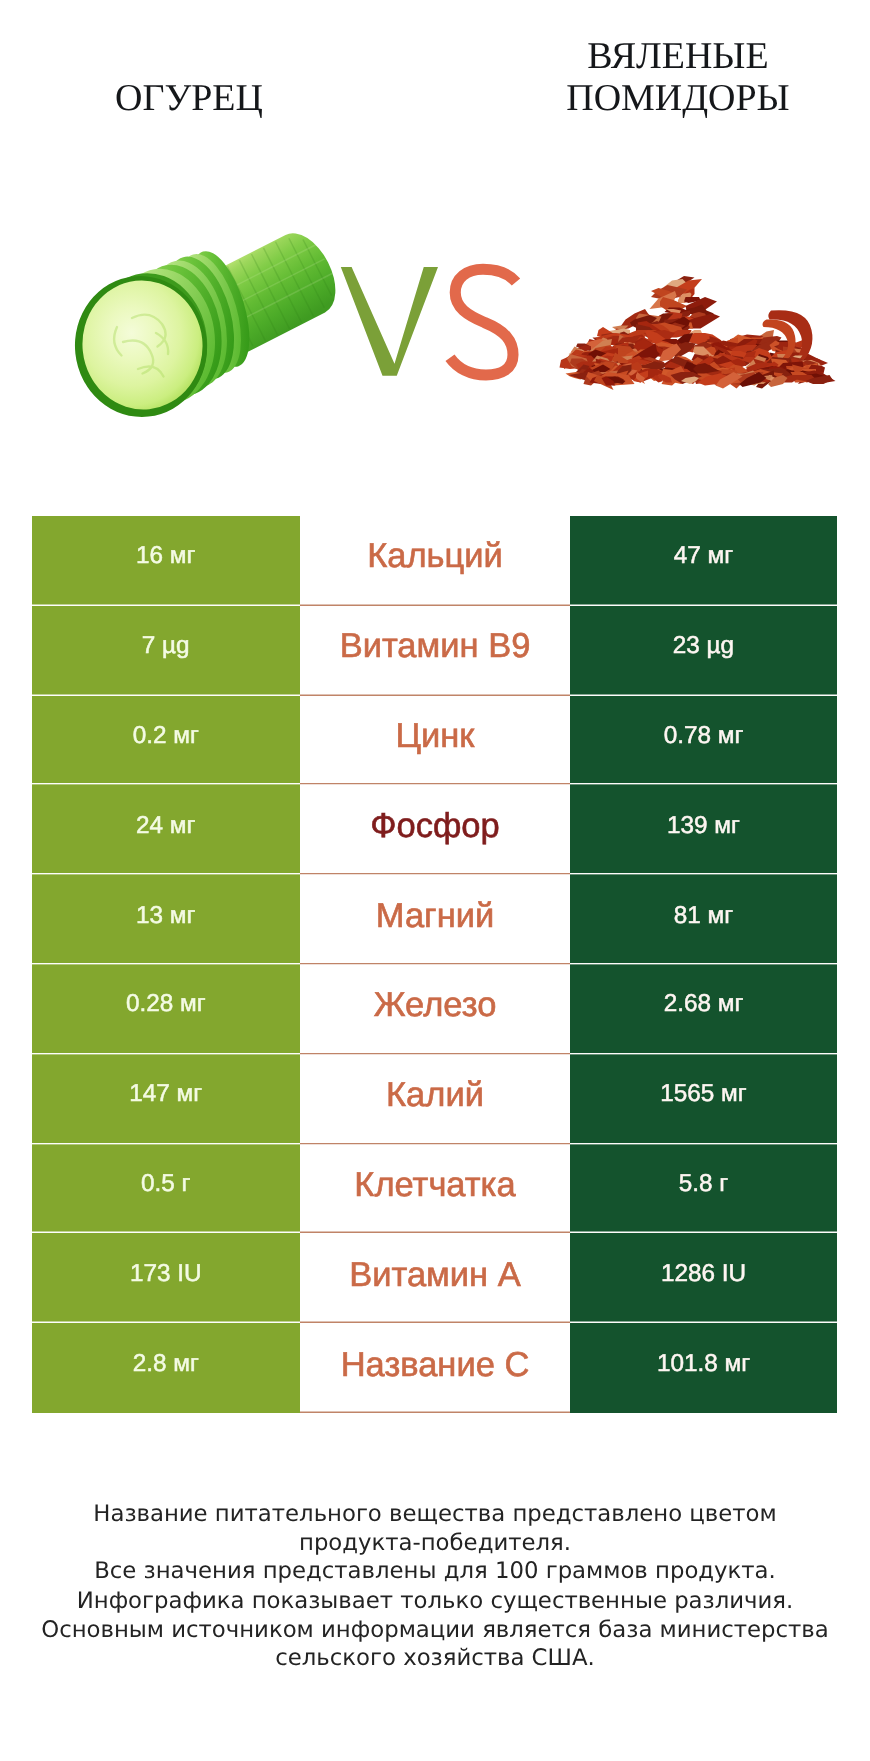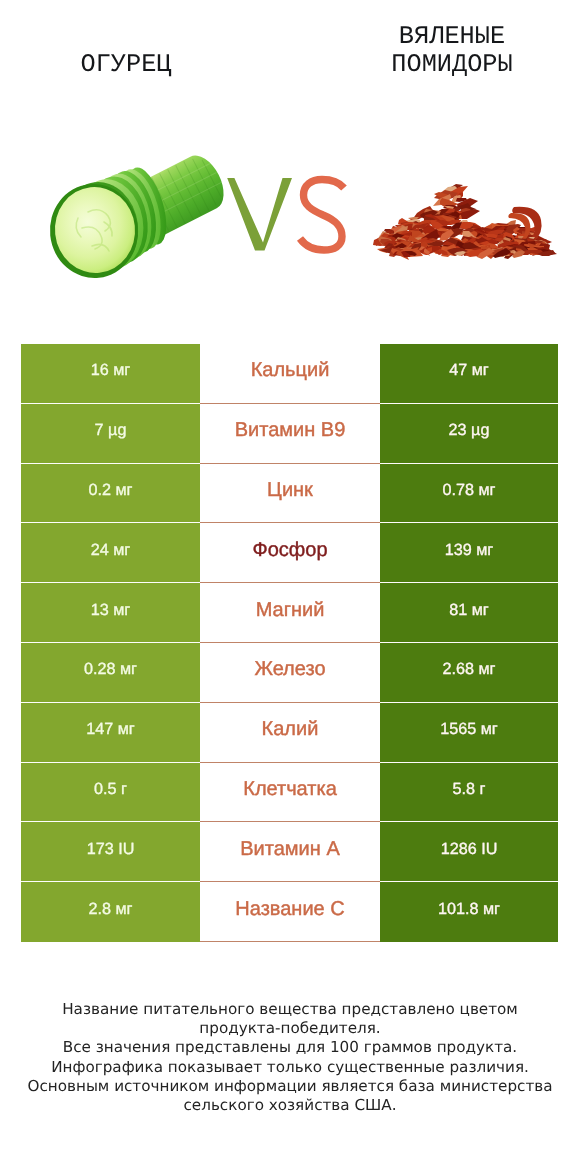--- a/index.html
+++ b/index.html
@@ -1,27 +1,27 @@
 <!DOCTYPE html>
 <html><head>
 <meta charset="utf-8">
 <style>
   html,body{margin:0;padding:0;}
   body{width:580px;height:1174px;background:#ffffff;font-family:"DejaVu Sans",sans-serif;overflow:hidden;-webkit-font-smoothing:antialiased;text-rendering:geometricPrecision;}
   .page{position:relative;width:580px;height:1174px;background:#fff;}
-  .ttl{transform:translateZ(0);position:absolute;text-align:center;color:#15171a;font-family:Liberation Mono, monospace;
+  .ttl{transform:translateZ(0);position:absolute;text-align:center;color:#15171a;font-family:Liberation Serif, serif;
        font-size:25.3px;font-weight:400;letter-spacing:0px;line-height:28px;}
   .ttl.left{left:16px;top:51px;width:220px;}
   .ttl.right{left:342px;top:23px;width:220px;}
   .hero{position:absolute;left:0;top:0;width:580px;height:320px;}
   table.cmp{transform:translateZ(0);position:absolute;left:21px;top:344px;width:537px;border-collapse:separate;border-spacing:0;}
   table.cmp td{box-sizing:border-box;height:59.8px;padding:0 0 6px 0;line-height:14px;text-align:center;vertical-align:middle;font-family:"Liberation Sans",sans-serif;}
   td.l{width:179px;background:#83a72e;color:#f4fbe4;font-size:16.2px;letter-spacing:0px;font-weight:400;-webkit-text-stroke:0.35px currentColor;border-bottom:1.8px solid #fdfefb;}
-  td.m{width:180px;background:#fff;font-size:20px;font-weight:400;-webkit-text-stroke:0.42px currentColor;border-bottom:1px solid #c08468;}
-  td.r{width:178px;background:#4d7c0f;color:#fef6f2;font-size:16.2px;letter-spacing:0px;font-weight:400;-webkit-text-stroke:0.35px currentColor;border-bottom:1.8px solid #fefcfb;}
+  td.m{width:180px;background:#fff;font-size:23px;font-weight:400;-webkit-text-stroke:0.42px currentColor;border-bottom:1px solid #c08468;}
+  td.r{width:178px;background:#14532d;color:#fef6f2;font-size:16.2px;letter-spacing:0px;font-weight:400;-webkit-text-stroke:0.35px currentColor;border-bottom:1.8px solid #fefcfb;}
   tr:last-child td.l,tr:last-child td.r{border-bottom:none;}
   .foot{transform:translateZ(0);position:absolute;left:0;top:1000px;width:580px;text-align:center;color:#232323;
         font-family:"DejaVu Sans",sans-serif;font-size:15.2px;line-height:19.2px;letter-spacing:0px;}
 </style>
 </head>
 <body>
 
 <div class="page">
 
   <div>

